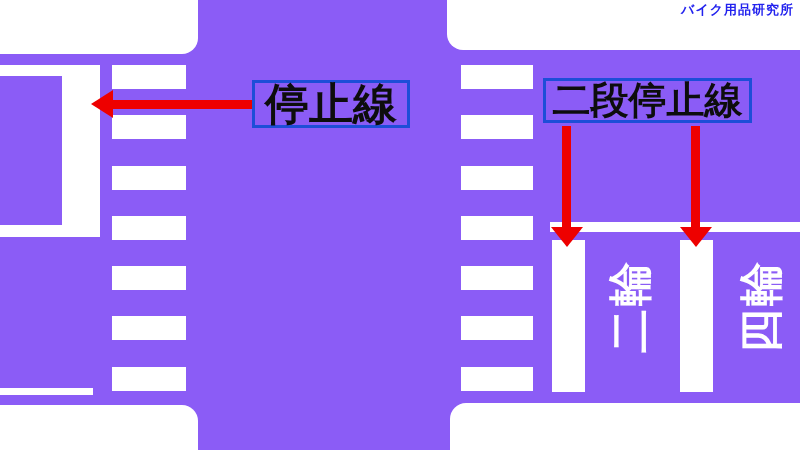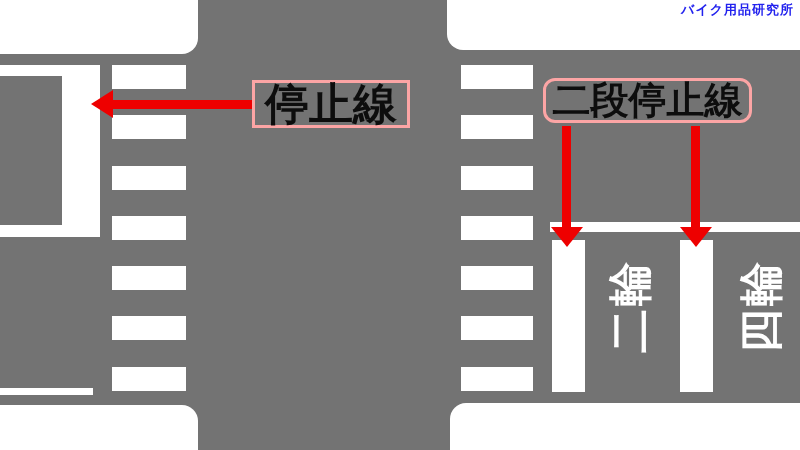--- a/index.html
+++ b/index.html
@@ -1,18 +1,18 @@
 <!DOCTYPE html>
 <html><head>
 <meta charset="utf-8">
 <style>
   html,body{margin:0;padding:0;background:#fff;}
   .scene{
     position:relative;width:800px;height:450px;overflow:hidden;
-    background:#737373;
+    background:#8b5cf6;
     font-family:"Liberation Sans","DejaVu Sans",sans-serif;
   }
   .scene *{box-sizing:border-box;}
   .sidewalk{position:absolute;background:#ffffff;}
   .sw-tl{left:0;top:0;width:198px;height:54px;border-bottom-right-radius:16px;}
   .sw-tr{left:447px;top:0;width:353px;height:50px;border-bottom-left-radius:16px;}
   .sw-bl{left:0;top:405px;width:198px;height:45px;border-top-right-radius:16px;}
   .sw-br{left:450px;top:403px;width:350px;height:47px;border-top-left-radius:16px;}
 
   .watermark{position:absolute;top:3px;right:6px;text-align:right;color:#2222ee;line-height:1.12;}
@@ -42,26 +42,26 @@
 
   .road-text{position:absolute;display:flex;flex-direction:column;gap:3px;}
   .rt-moto{left:608px;top:262px;}
   .rt-car{left:739px;top:262px;}
   .road-text .ch{
     display:block;width:44px;height:44px;line-height:44px;text-align:center;
     font-size:44px;font-weight:600;color:#ffffff;transform:rotate(-90deg);
   }
 
   .label-box{
-    position:absolute;border:3px solid #fca5a5;color:#0d0d0d;
+    position:absolute;border:3px solid #1d4ed8;color:#0d0d0d;
     display:flex;align-items:center;justify-content:center;
     font-weight:600;white-space:nowrap;background:transparent;
   }
   .lb-stop{left:252px;top:80px;width:158px;height:48px;font-size:44px;}
-  .lb-twostage{left:543px;top:78px;width:209px;height:45px;font-size:38px;border-radius:12px;}
+  .lb-twostage{left:543px;top:78px;width:209px;height:45px;font-size:38px;}
 
   .arrow{position:absolute;}
   .shaft{position:absolute;background:#ee0000;}
   .head{position:absolute;width:0;height:0;}
   .a-stop .shaft{left:110px;top:100px;width:142px;height:9px;}
   .a-stop .head{left:91px;top:90px;border-top:14px solid transparent;border-bottom:14px solid transparent;border-right:22px solid #ee0000;}
   .a-two1 .shaft{left:562px;top:126px;width:9px;height:101px;}
   .a-two1 .head{left:551px;top:227px;border-left:16px solid transparent;border-right:16px solid transparent;border-top:20px solid #ee0000;}
   .a-two2 .shaft{left:691px;top:126px;width:9px;height:101px;}
   .a-two2 .head{left:680px;top:227px;border-left:16px solid transparent;border-right:16px solid transparent;border-top:20px solid #ee0000;}

